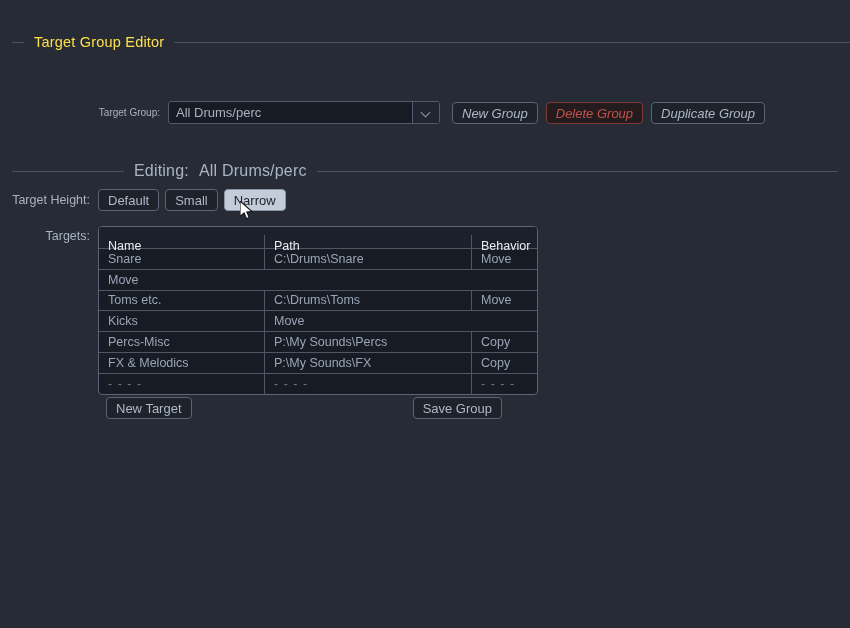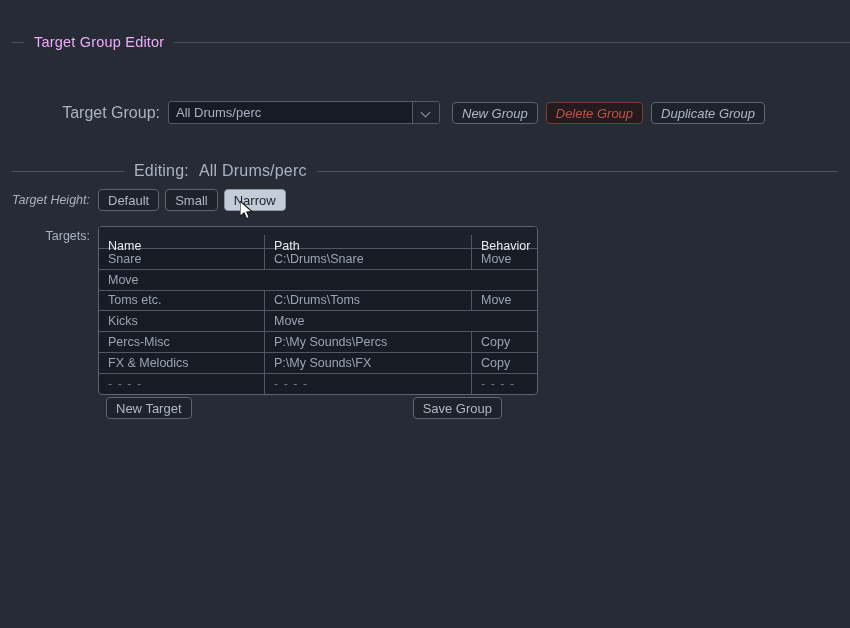--- a/index.html
+++ b/index.html
@@ -27,21 +27,21 @@
     gap: 10px;
   }
   .section-header .rule {
     height: 1px;
     background: #4a5363;
     flex: 0 0 auto;
   }
   .section-header .rule.grow { flex: 1 1 auto; }
   .section-header .title {
     font-size: 14.5px;
-    color: #f0abfc;
+    color: #fde047;
     white-space: nowrap;
     letter-spacing: .2px;
   }
 
   #top-header { top: 34px; padding-right: 10px; }
   #top-header .rule.left { width: 12px; margin-left: 12px; }
 
   #editing-header { top: 162px; }
   #editing-header .rule.left { width: 112px; margin-left: 12px; }
   #editing-header .title { font-size: 16px; color: #aab4c4; }
@@ -59,21 +59,21 @@
     color: #a9b3c2;
     text-align: right;
     white-space: nowrap;
   }
 
   
   #target-group-row { top: 101px; left: 0; }
   #target-group-row .field-label {
     width: 160px;
     padding-right: 8px;
-    font-size: 16px;
+    font-size: 10px;
   }
   .combo {
     width: 272px;
     height: 23px;
     box-sizing: border-box;
     display: flex;
     align-items: stretch;
     background: #171b23;
     border: 1px solid #515b6c;
     border-radius: 3px;
@@ -142,21 +142,20 @@
     border-color: #8c97a6;
   }
   #group-buttons { top: 102px; left: 452px; gap: 8px; font-style: italic; }
 
   
   #target-height-row { top: 189px; left: 0; }
   #target-height-row .field-label {
     width: 90px;
     padding-right: 8px;
     font-size: 12.5px;
-    font-style: italic;
   }
   #target-height-row .btn-group { display: flex; gap: 6px; }
 
   
   #targets-row { top: 226px; left: 0; align-items: flex-start; }
   #targets-row .field-label {
     width: 90px;
     padding-right: 8px;
     padding-top: 3px;
     font-size: 12.5px;

